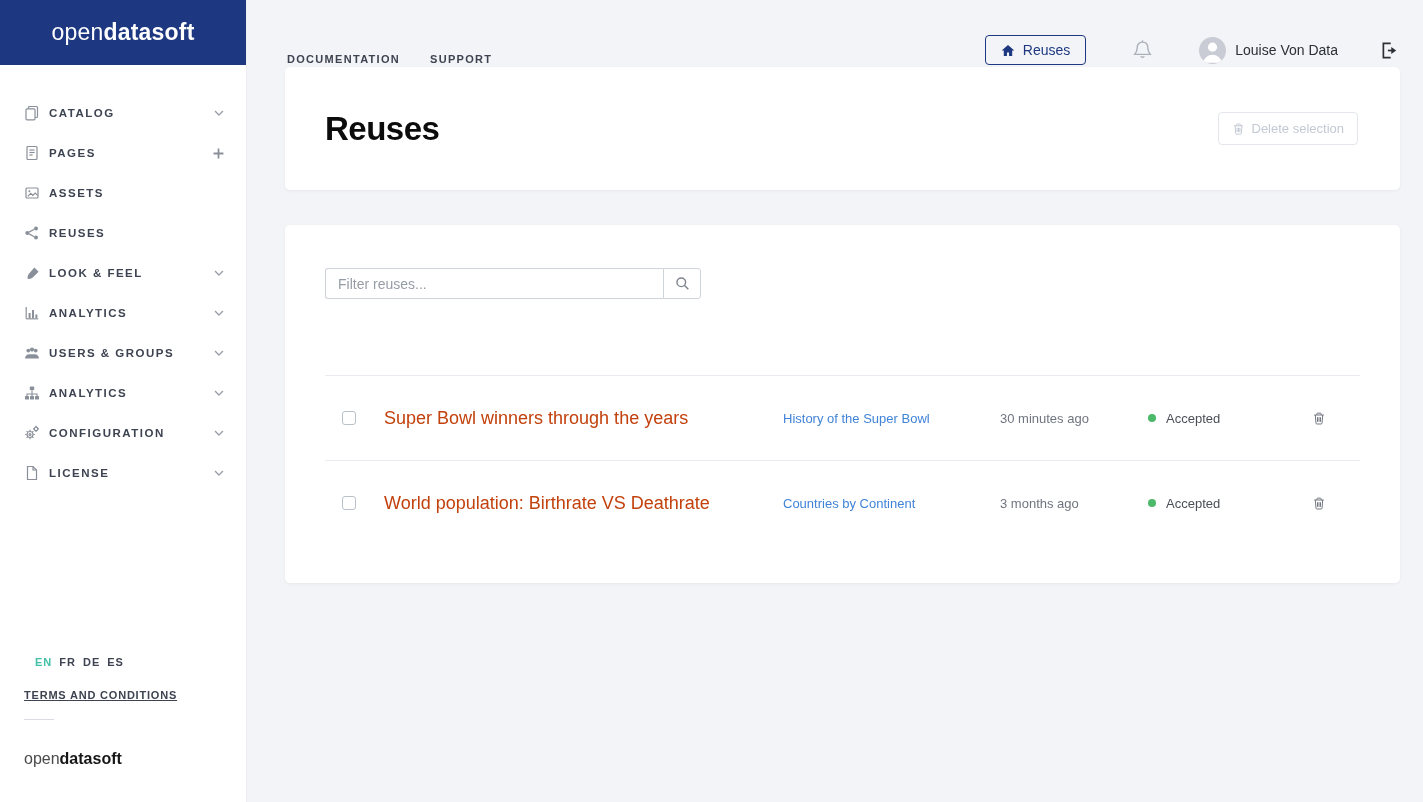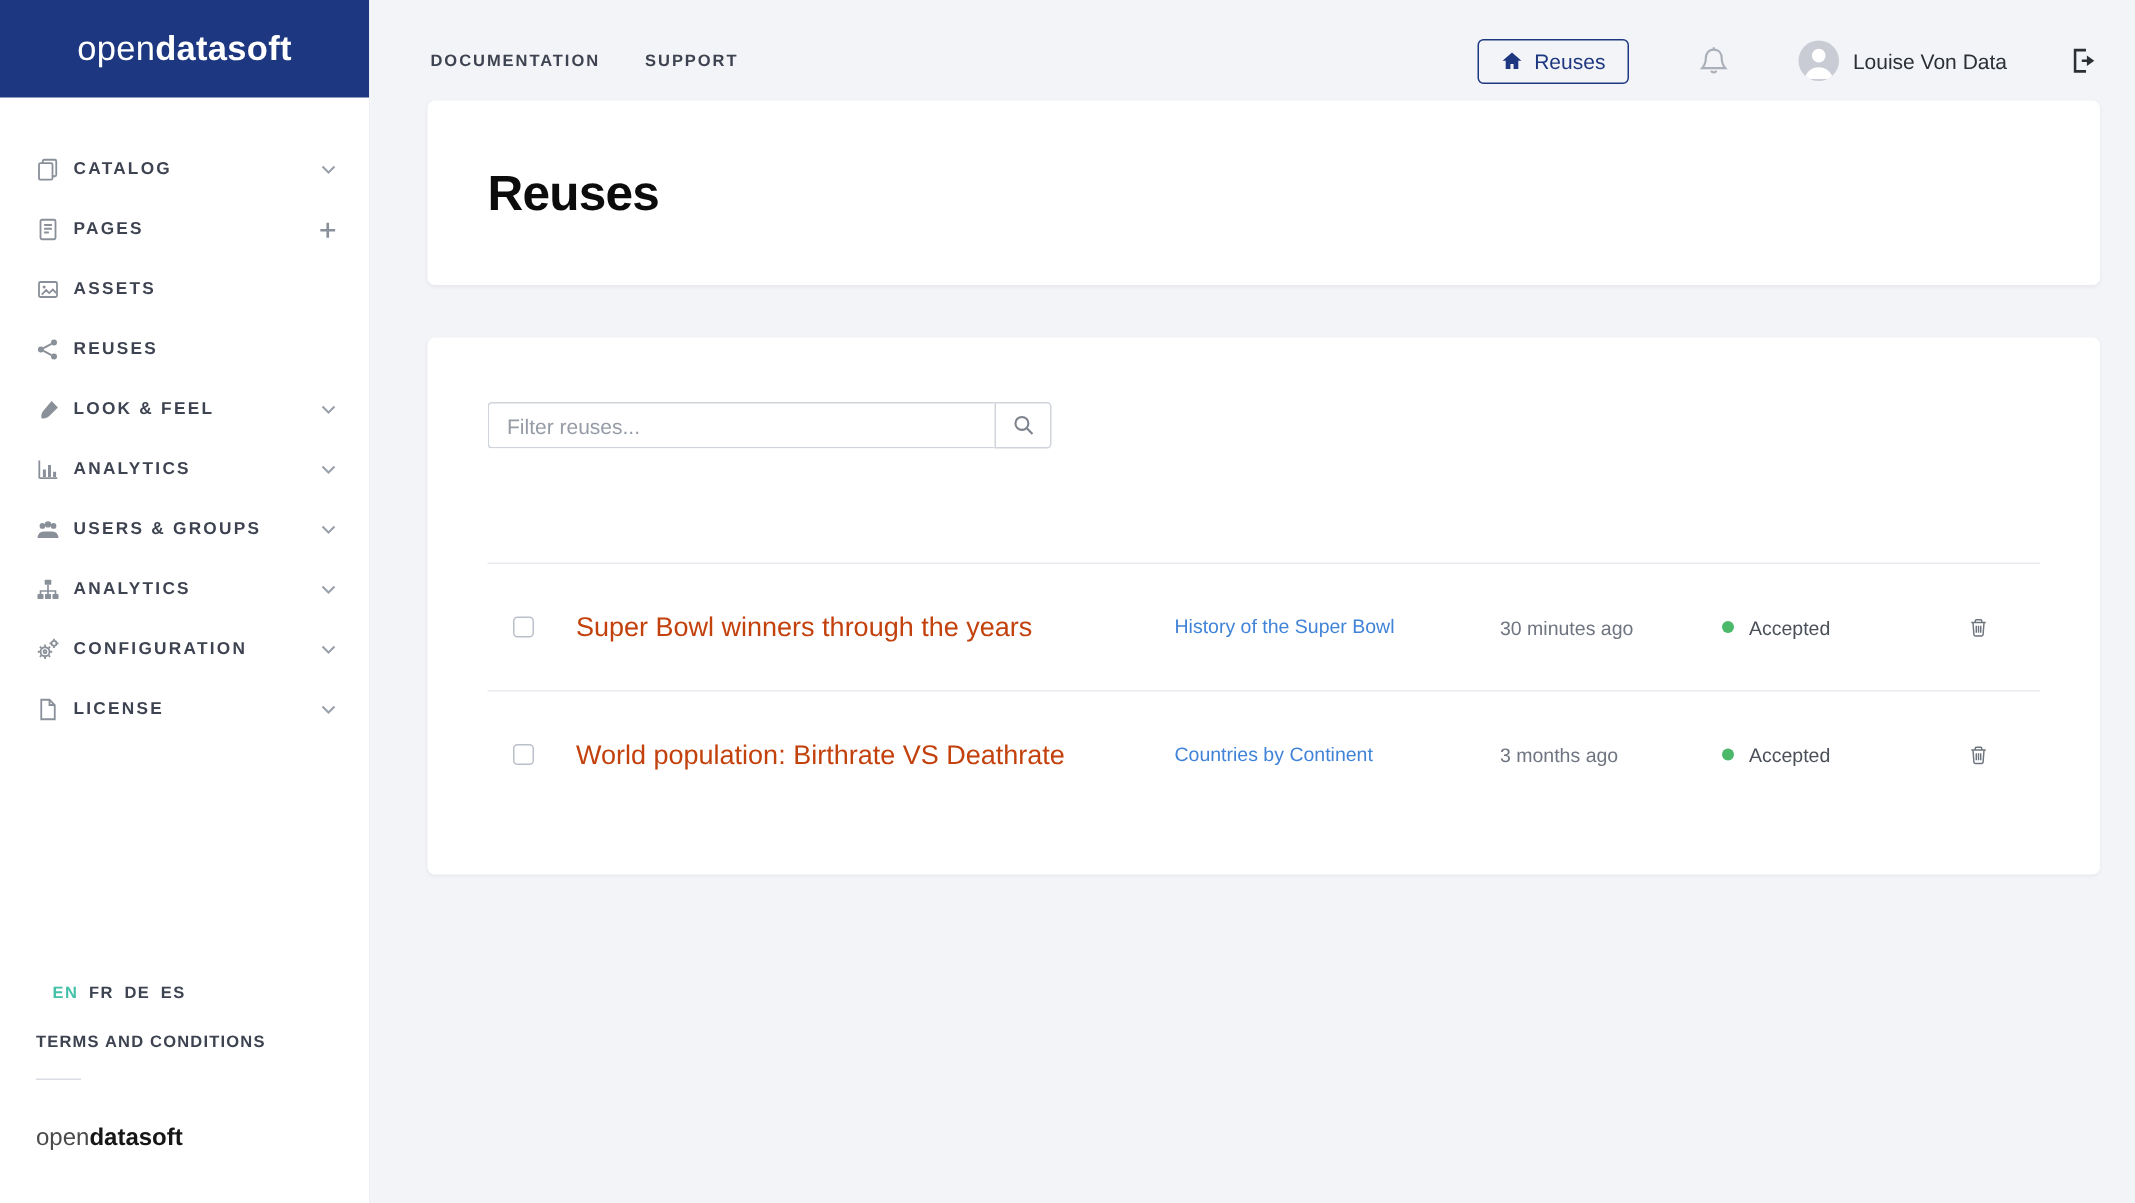--- a/index.html
+++ b/index.html
@@ -16,29 +16,29 @@
   .logo-text .w-heavy { font-weight:800; }
   .sidebar-nav { padding-top:28px; }
   .nav-item { height:40px; display:flex; align-items:center; padding:0 22px 0 24px; cursor:pointer; }
   .nav-item .ic { width:16px; height:16px; margin-right:9px; flex:0 0 16px; display:flex; align-items:center; justify-content:center; }
   .nav-item .lbl { font-size:11.5px; font-weight:700; letter-spacing:1.5px; color:#3d4350; }
   .nav-item .accessory { margin-left:auto; display:flex; align-items:center; }
   .sidebar-footer { position:absolute; left:24px; bottom:34px; }
   .lang-row { display:flex; gap:7px; margin-bottom:21px;padding-left:11px; }
   .lang { font-size:11px; font-weight:700; letter-spacing:1px; color:#3d4350; cursor:pointer; }
   .lang.active { color:#43c1a8; }
-  .terms { font-size:11px; font-weight:700; letter-spacing:.8px; color:#3d4350; margin-bottom:18px; cursor:pointer; }
+  .terms { font-size:11px; font-weight:700; letter-spacing:.8px; color:#3d4350; margin-bottom:18px; cursor:pointer;text-decoration:underline; }
   .footer-divider { width:30px; border-top:1px solid #d9dde3; margin-bottom:30px; }
   .logo-dark { font-size:16px; color:#161616; white-space:nowrap; }
   .logo-dark .w-light { font-weight:300; color:#4a4a4a; }
   .logo-dark .w-med { font-weight:700; }
   .logo-dark .w-heavy { font-weight:800; }
 
   
-  .topbar { margin-left:247px; height:65px; display:flex; align-items:center; padding:16px 25px 0 40px; }
+  .topbar { margin-left:247px; height:65px; display:flex; align-items:flex-end; padding:16px 25px 0 40px; }
   .top-links { display:flex; gap:30px; }
   .top-link { font-size:11px; font-weight:700; letter-spacing:1.3px; color:#3d4350; cursor:pointer; }
   .top-right { margin-left:auto; display:flex; align-items:center; }
   .portal-btn { display:flex; align-items:center; gap:8px; border:1px solid #1d3880; border-radius:4px;
                 padding:6px 15px; color:#1d3880; font-size:14px; background:transparent; cursor:pointer; }
   .bell-wrap { margin-left:46px; cursor:pointer; display:flex; }
   .user-wrap { margin-left:46px; display:flex; align-items:center; gap:9px; cursor:pointer; }
   .avatar { width:27px; height:27px; border-radius:50%; background:#c9ccd4; overflow:hidden; display:flex; align-items:flex-end; justify-content:center; }
   .user-name { font-size:14px; color:#2b2f36; }
   .signout-wrap { margin-left:42px; cursor:pointer; display:flex; }
@@ -326,20 +326,35 @@
           <line x1="7" y1="7.5" x2="10.5" y2="7.5" stroke="#2b2f36" stroke-width="1.5"></line>
         </svg>
     </span>
   </div>
 </header>
 
 <main class="main">
 
   <section class="card card-header">
     <h1 class="page-title">Reuses</h1>
+    <button class="delete-selection">
+      <span>
+        <svg width="13" height="14" viewBox="0 0 16 16">
+            <g stroke="#c3c9d4" stroke-width="1.2" fill="none">
+              <path d="M2.5 4h11"></path>
+              <path d="M5.5 4V2.8c0-.5.4-.9.9-.9h3.2c.5 0 .9.4.9.9V4"></path>
+              <path d="M3.8 4l.7 9.2c0 .6.5 1.1 1.1 1.1h4.8c.6 0 1.1-.5 1.1-1.1l.7-9.2"></path>
+              <line x1="6.3" y1="6.5" x2="6.3" y2="11.8"></line>
+              <line x1="8" y1="6.5" x2="8" y2="11.8"></line>
+              <line x1="9.7" y1="6.5" x2="9.7" y2="11.8"></line>
+            </g>
+          </svg>
+      </span>
+      <span>Delete selection</span>
+    </button>
   </section>
 
   <section class="card card-body">
     <div class="filter-row">
       <input class="filter-input" type="text" placeholder="Filter reuses..." style="">
       <button class="search-btn">
         <span>
           <svg width="15" height="15" viewBox="0 0 16 16">
               <circle cx="6.7" cy="6.7" r="4.6" stroke="#7d838c" stroke-width="1.5" fill="none"></circle>
               <line x1="10.2" y1="10.2" x2="14.2" y2="14.2" stroke="#7d838c" stroke-width="1.5"></line>

